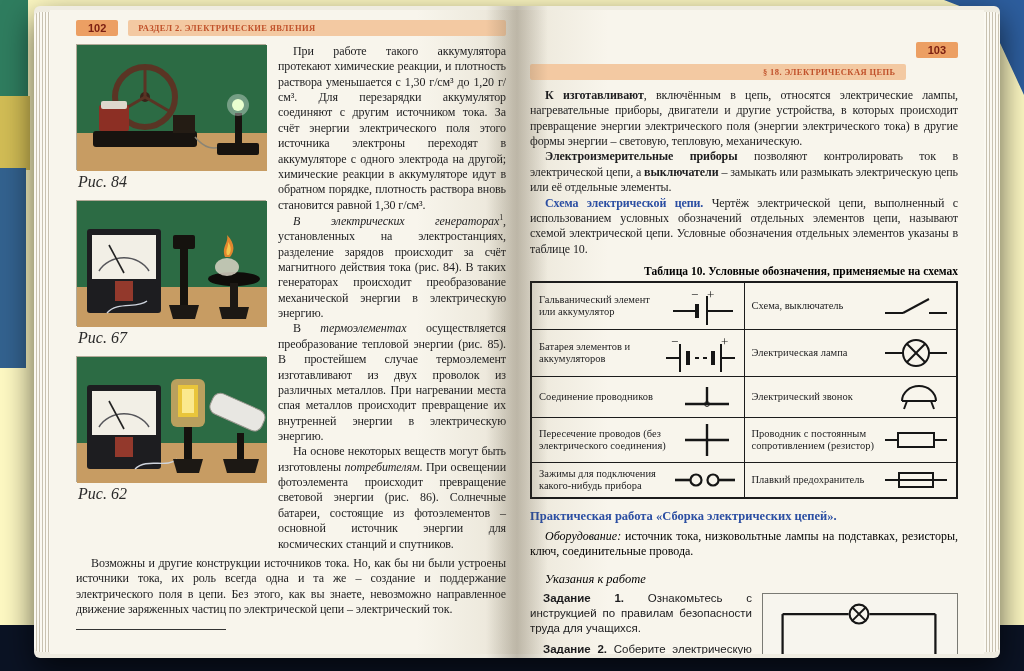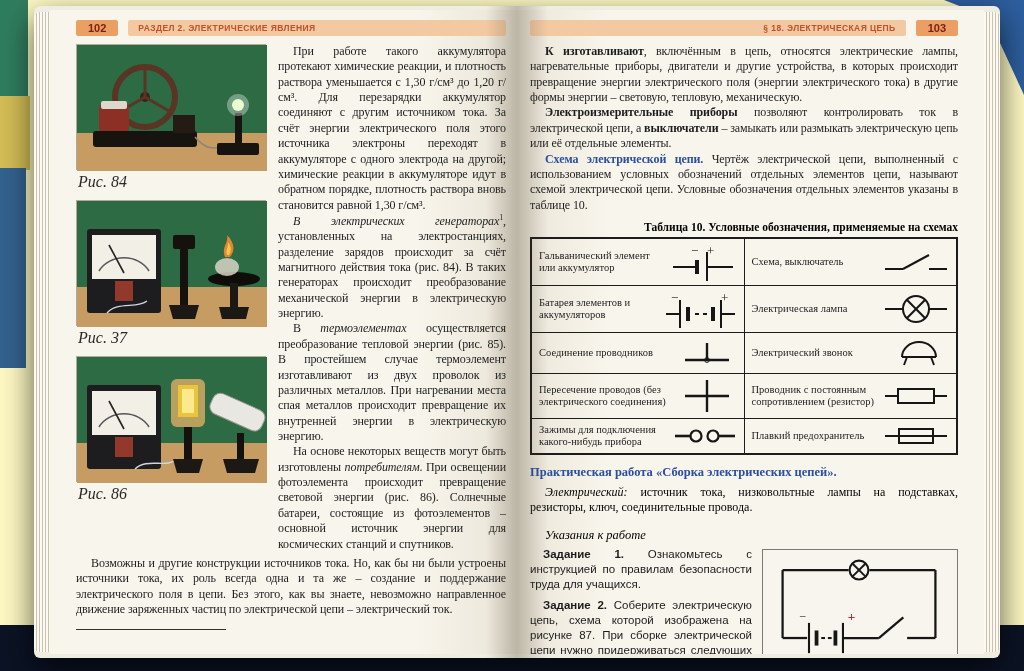--- a/index.html
+++ b/index.html
@@ -27,24 +27,24 @@
           background:linear-gradient(90deg,rgba(70,60,40,0) 0%,rgba(70,60,40,.28) 50%,rgba(70,60,40,0) 100%); }
 
   .page { position:absolute; top:4px; height:644px; width:470px; overflow:hidden; }
   .page-left  { left:16px;  background:linear-gradient(90deg,#f8f5ec 78%,#e8e3d5 100%); padding:10px 14px 8px 26px; }
   .page-right { right:16px; background:linear-gradient(270deg,#f8f5ec 80%,#eae5d7 100%); padding:10px 26px 8px 16px; }
 
   
   .header-row { display:flex; align-items:center; gap:10px; margin-bottom:8px; }
   .pagenum { background:#ec9f63; color:#7c2012; font-weight:bold; font-size:11px;
              padding:2px 12px; border-radius:2px; font-family:"Liberation Sans",sans-serif; }
-  .band { flex:1; background:#f3c9a2; color:#c0512a; font-family:Liberation Sans, sans-serif;
+  .band { flex:1; background:#f3c9a2; color:#c0512a; font-family:Liberation Serif, serif;
           font-size:8.5px; font-weight:bold; letter-spacing:.4px; padding:3px 10px; border-radius:2px;
           text-transform:uppercase; }
-  .band.right { text-align:right; }
+  .band.right { text-align:right;margin-top:44px; }
 
   
   .cols { display:flex; gap:10px; }
   .figcol { width:192px; flex:none; }
   .photo { width:190px; height:126px; border:1px solid #b2aa98; background:#2c6b44; position:relative; }
   .photo svg { display:block; }
   .figcap { font-style:italic; font-size:16px; color:#2a2a2a; margin:3px 0 9px 2px; }
 
   .bodytext { font-size:12px; line-height:1.28; text-align:justify; color:#1d1d1f; letter-spacing:-.1px; }
   .bodytext p { text-indent:15px; }
@@ -143,21 +143,21 @@
                 <rect x="96" y="34" width="22" height="14" rx="2" fill="#15120e"></rect>
                 <path d="M92,104 h30 l-4,14 h-22 z" fill="#1c1814"></path>
                 <ellipse cx="157" cy="78" rx="26" ry="7" fill="#0f0d0a"></ellipse>
                 <rect x="153" y="82" width="8" height="26" fill="#1c1814"></rect>
                 <path d="M142,106 h30 l-3,12 h-24 z" fill="#1c1814"></path>
                 <ellipse cx="150" cy="66" rx="12" ry="9" fill="#d8d4c4" opacity="0.85"></ellipse>
                 <path d="M148,56 C144,46 152,42 150,34 C158,42 158,50 153,56 Z" fill="#e2872e"></path>
                 <path d="M150,54 C148,48 152,46 151,41 C155,46 154,51 152,54 Z" fill="#f3c64d"></path>
               </svg>
             </div>
-            <div class="figcap">Рис. 37</div>
+            <div class="figcap">Рис. 67</div>
           </div>
 
           <div class="figure">
             <div class="photo">
               <svg width="190" height="126" viewBox="0 0 190 126">
                 <rect x="0" y="0" width="190" height="90" fill="#2c6b44"></rect>
                 <rect x="0" y="86" width="190" height="40" fill="#c79c63"></rect>
                 <rect x="10" y="28" width="74" height="84" rx="3" fill="#1d1d20"></rect>
                 <path d="M15,34 h64 v44 h-64 z" fill="#f2efe6"></path>
                 <path d="M22,70 A28,24 0 0 1 72,70" stroke="#55555a" stroke-width="1.5" fill="none"></path>
@@ -169,21 +169,21 @@
                 <rect x="105" y="32" width="12" height="24" fill="#fbe98e"></rect>
                 <rect x="107" y="70" width="8" height="34" fill="#15120e"></rect>
                 <path d="M96,102 h30 l-4,14 h-22 z" fill="#1c1814"></path>
                 <g transform="rotate(24 160 56)">
                   <rect x="132" y="44" width="56" height="22" rx="8" fill="#e8e7e2" stroke="#9a988f" stroke-width="1"></rect>
                 </g>
                 <rect x="160" y="76" width="7" height="28" fill="#15120e"></rect>
                 <path d="M146,102 h36 l-4,14 h-28 z" fill="#1c1814"></path>
               </svg>
             </div>
-            <div class="figcap">Рис. 86</div>
+            <div class="figcap">Рис. 62</div>
           </div>
         </div>
 
         <div class="textcol bodytext">
           <p><span>При работе такого аккумулятора протекают химические реакции, и плотность раствора уменьшается с 1,30 г/см³ до 1,20 г/см³. Для перезарядки аккумулятор соединяют с другим источником тока. За счёт энергии электрического поля этого источника электроны переходят в аккумуляторе с одного электрода на другой; химические реакции в аккумуляторе идут в обратном порядке, плотность раствора вновь становится равной 1,30 г/см³.</span></p>
           <p><span class="lead-i">В электрических генераторах</span><sup>1</sup><span>, установленных на электростанциях, разделение зарядов происходит за счёт магнитного действия тока (рис. 84). В таких генераторах происходит преобразование механической энергии в электрическую энергию.</span></p>
           <p><span>В </span><span class="lead-i">термоэлементах</span><span> осуществляется преобразование тепловой энергии (рис. 85). В простейшем случае термоэлемент изготавливают из двух проволок из различных металлов. При нагревании места спая металлов происходит превращение их внутренней энергии в электрическую энергию.</span></p>
           <p><span>На основе некоторых веществ могут быть изготовлены </span><span class="lead-i">потребителям</span><span>. При освещении фотоэлемента происходит превращение световой энергии (рис. 86). Солнечные батареи, состоящие из фотоэлементов – основной источник энергии для космических станций и спутников.</span></p>
         </div>
       </div>
@@ -351,21 +351,21 @@
               </svg>
             </span>
           </div>
               </td>
         </tr>
       </tbody>
         </table>
 
       <div class="prac-title">Практическая работа «Сборка электрических цепей».</div>
 
-      <div class="equip"><span class="lead-i">Электрический:</span><span> источник тока, низковольтные лампы на подставках, резисторы, ключ, соединительные провода.</span></div>
+      <div class="equip"><span class="lead-i">Оборудование:</span><span> источник тока, низковольтные лампы на подставках, резисторы, ключ, соединительные провода.</span></div>
 
       <div class="ukaz">Указания к работе</div>
 
       <div class="bottom-row">
         <div class="tasks">
           <p><span class="lead-b">Задание 1.</span><span> Ознакомьтесь с инструкцией по правилам безопасности труда для учащихся.</span></p>
           <p><span class="lead-b">Задание 2.</span><span> Соберите электрическую цепь, схема которой изображена на рисунке 87. При сборке электрической цепи нужно придерживаться следующих правил:</span></p>
         </div>
 
         <div class="fig87col">

